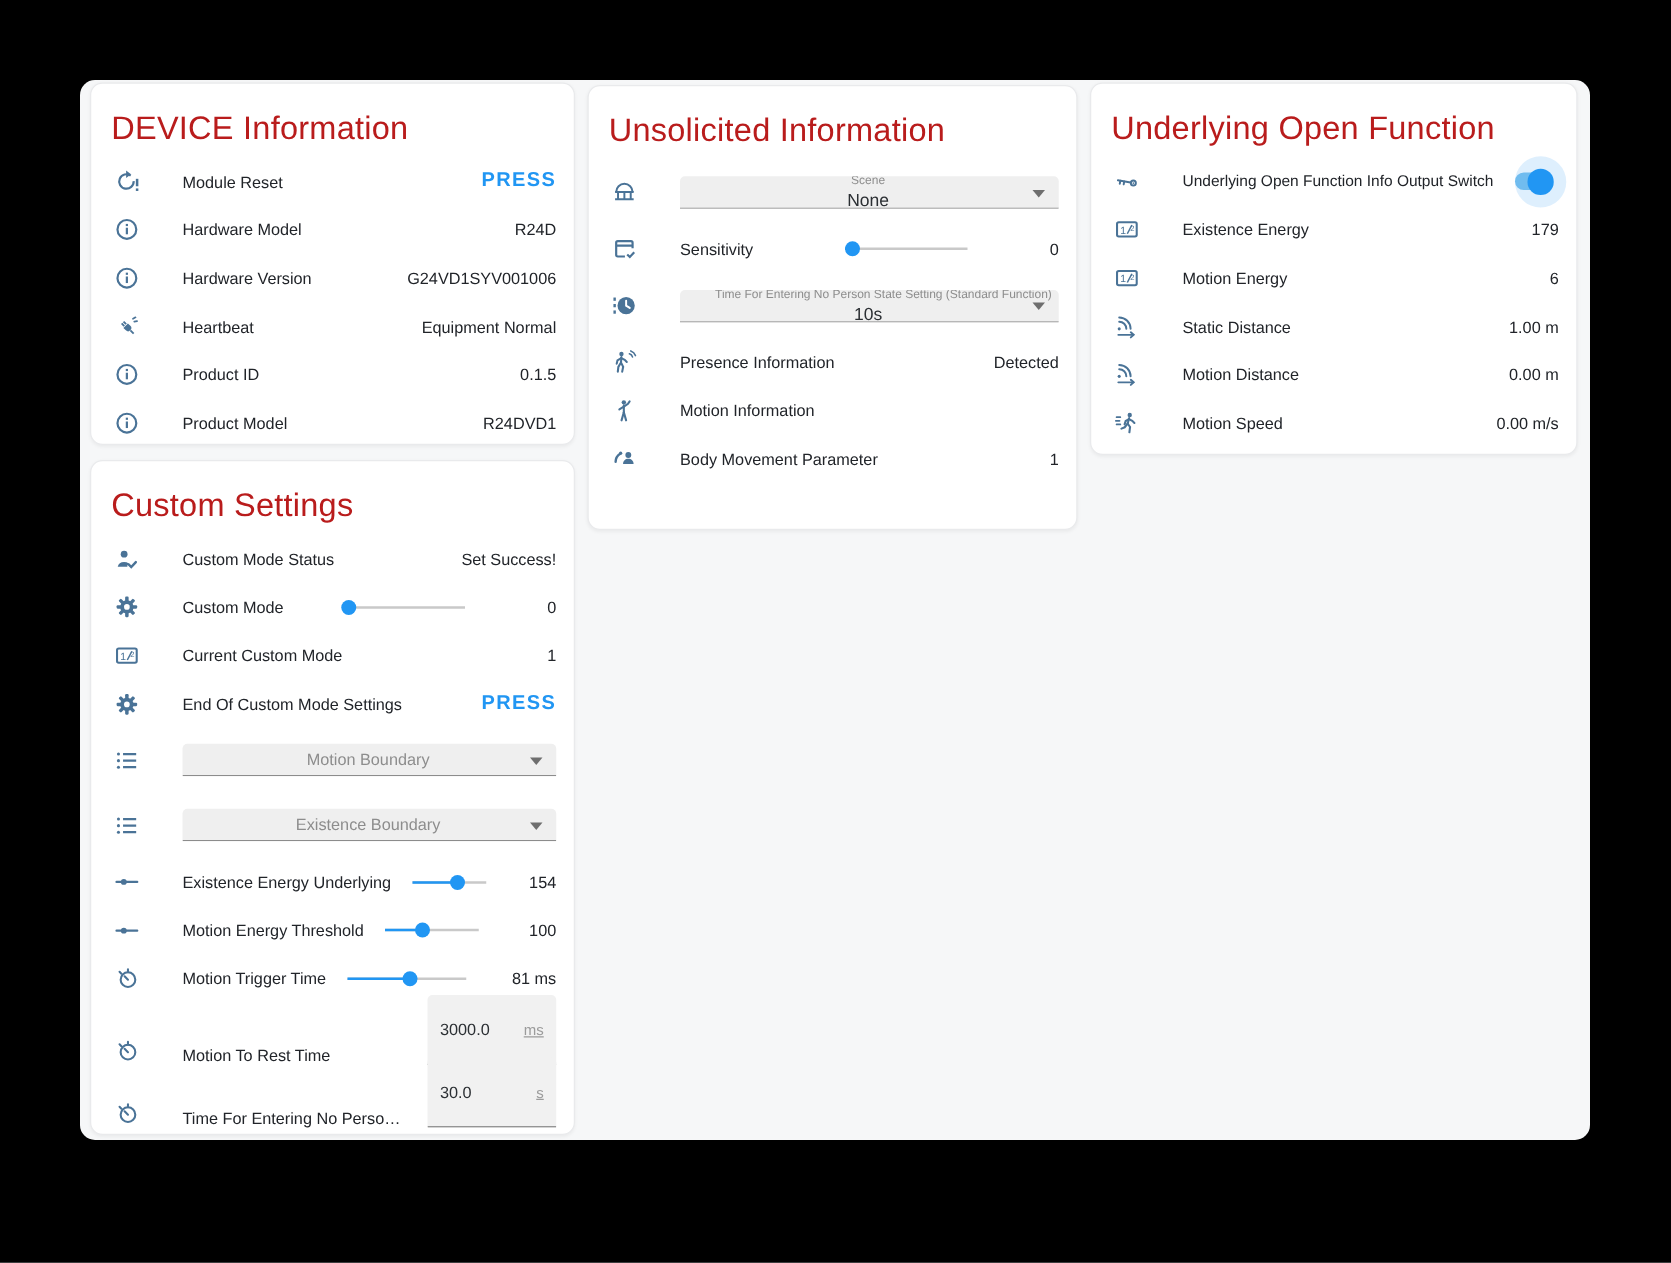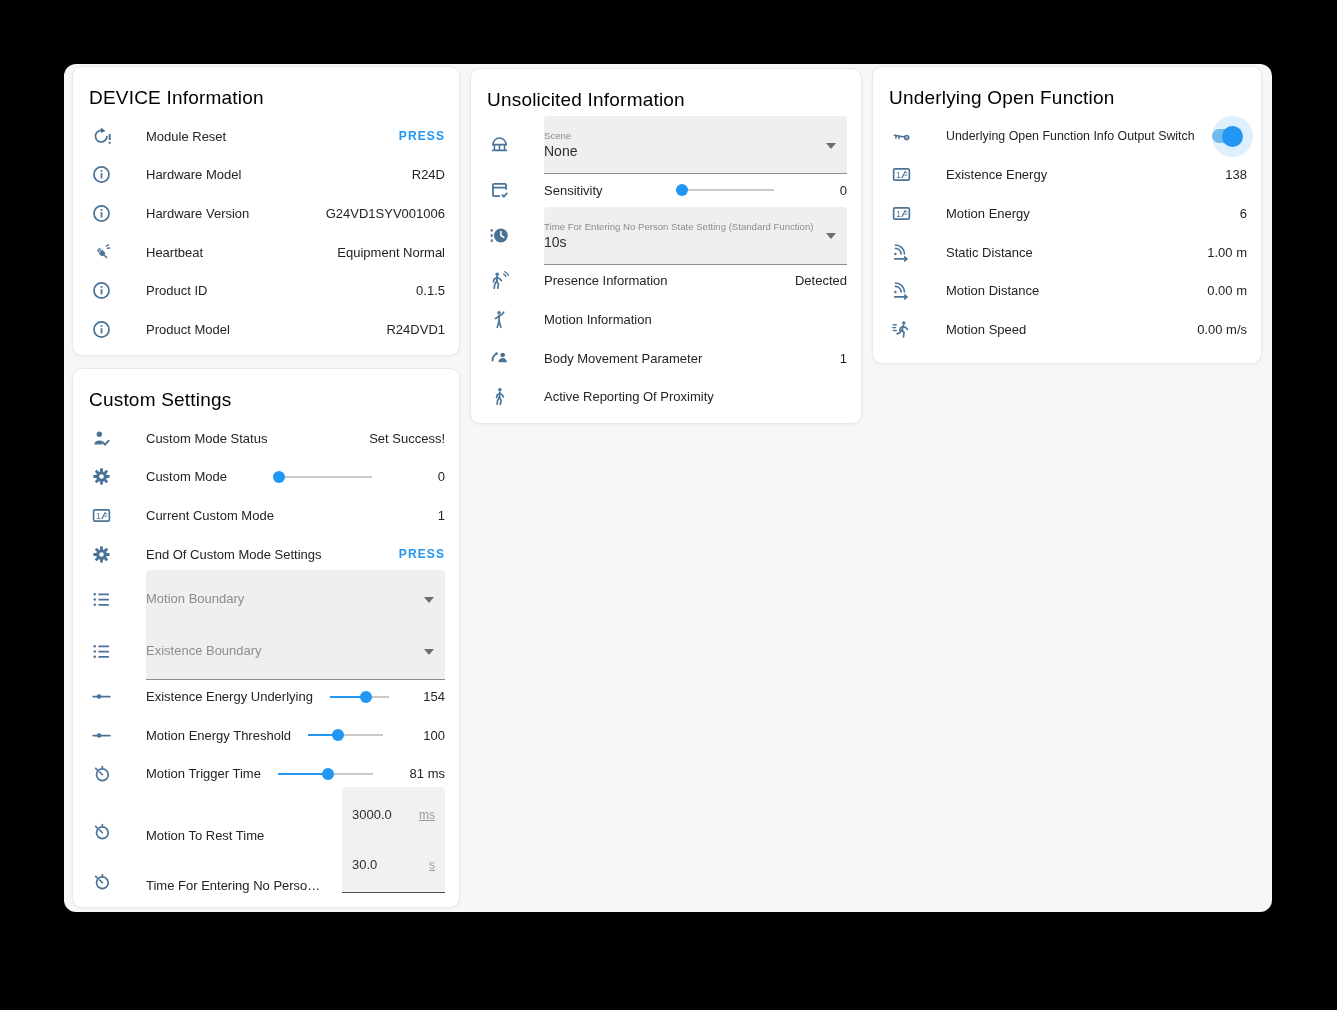--- a/index.html
+++ b/index.html
@@ -10,53 +10,53 @@
   .screen { position:absolute; left:64px; top:64px; width:1208px; height:848px;
             background:#f6f7f8; border-radius:12px; }
 
   .card { position:absolute; background:#fff; border:1px solid #e9eaec; border-radius:10px;
           box-shadow:0 1px 3px rgba(0,0,0,0.05); overflow:hidden; box-sizing:border-box; }
   #card-device      { left:8px;   top:2px;   width:388px; height:290px; }
   #card-custom      { left:8px;   top:304px; width:388px; height:540px; }
   #card-unsolicited { left:406px; top:4px;   width:392px; height:356px; }
   #card-underlying  { left:808px; top:2px;   width:390px; height:298px; }
 
-  .card-title { margin:0; padding:20px 16px 8px 16px; font-size:19px; font-weight:400;
-                color:#000000; letter-spacing:0.2px; }
+  .card-title { margin:0; padding:20px 16px 8px 16px; font-size:26px; font-weight:400;
+                color:#b91c1c; letter-spacing:0.2px; }
 
   .row { display:flex; align-items:center; height:38.6px; padding:0 14px 0 16px;gap:17px; }
   .row.tall { height:52px; }
   .row.input-row { height:50px;align-items:flex-end; }
 
   .icon { flex:0 0 24px; width:24px; height:24px; margin-right:16px; color:var(--icon);
           display:flex; align-items:center; justify-content:center; }
   .icon svg { width:21px; height:21px; display:block; }
 
   .label { font-size:13px; color:#212429; white-space:nowrap; flex-shrink:0; }
   .label.small { font-size:12.4px; }
   .value { margin-left:auto; font-size:13px; color:#212429; white-space:nowrap;text-align:center; }
-  .press { margin-left:auto; font-size:12px; font-weight:700; letter-spacing:1.1px;
+  .press { margin-left:auto; font-size:16px; font-weight:700; letter-spacing:1.1px;
            color:var(--accent); cursor:pointer; background:none; border:none;
            font-family:inherit; padding:0; }
 
   
   .slider { position:relative; width:98px; height:14px; margin-left:auto; cursor:pointer; }
   .slider .track { position:absolute; left:0; right:0; top:6px; height:2px; background:#c9c9c9; }
   .slider .fill  { position:absolute; left:0; top:6px; height:2px; background:var(--accent);
                    width:var(--pct,0%); }
   .slider .thumb { position:absolute; top:1px; left:calc(var(--pct,0%) - 6px); width:12px;
                    height:12px; border-radius:50%; background:var(--accent); }
   .slider-value { width:44px; text-align:right; margin-left:12px; font-size:13px; color:#212429;
                   white-space:nowrap; }
 
   
-  .select { flex:1; height:58px; margin-left:0; background:#efefef; border-radius:4px 4px 0 0;
+  .select { flex:1; height:26px; margin-left:0; background:#efefef; border-radius:4px 4px 0 0;
             border-bottom:1px solid #8c8c8c; position:relative; display:flex;
-            flex-direction:column; justify-content:center; padding:0 30px 0 0;
-            cursor:pointer; box-sizing:border-box; overflow:hidden; }
+            flex-direction:column; justify-content:center; padding:0 30px 0 28px;
+            cursor:pointer; box-sizing:border-box; overflow:hidden;text-align:center; }
   .select .sel-label { font-size:9.6px; color:#8d8d8d; margin-bottom:2px; white-space:nowrap; }
   .select .sel-label.only { font-size:13px; margin-bottom:0; }
   .select .sel-value { font-size:14px; color:#2b2f33; }
   .caret { position:absolute; right:11px; top:50%; margin-top:-2px; width:0; height:0;
            border-left:5px solid transparent; border-right:5px solid transparent;
            border-top:6px solid #6e6e6e; }
 
   
   .numfield { margin-left:auto; width:103px; height:56px; background:#f1f1f1;
               border-radius:4px 4px 0 0; border-bottom:1px solid #4f4f4f; display:flex;
@@ -427,34 +427,20 @@
           <circle cx="15.6" cy="8" r="2.7"></circle>
           <path d="M10.8 16.2 c0-2.9 2.1-4.8 4.8-4.8 s4.8 1.9 4.8 4.8 z"></path>
           <path d="M4 14.2 c0-3.2 1.6-5.8 4.2-7.4" stroke="currentColor" stroke-width="2.2" fill="none" stroke-linecap="round"></path>
           <circle cx="8.6" cy="6.3" r="1.5"></circle>
         </svg>
       </span>
       <span class="label">Body Movement Parameter</span>
       <span class="value">1</span>
     </div>
 
-    <div class="row">
-      <span class="icon">
-        <svg viewBox="0 0 24 24" fill="none" stroke="currentColor" stroke-width="1.9" stroke-linecap="round">
-          <circle cx="12.4" cy="4.4" r="2" fill="currentColor" stroke="none"></circle>
-          <path d="M12.4 7.3 L12 12.6"></path>
-            <path d="M12.2 8.4 L9.3 10.2 L8.6 13.2"></path>
-            <path d="M12.2 8.4 L14.9 10 L16.4 12.3"></path>
-          <path d="M12 12.6 L9.8 16.6 L9.4 20.9"></path>
-            <path d="M12 12.6 L13.8 16.4 L13 20.9"></path>
-        </svg>
-      </span>
-      <span class="label">Active Reporting Of Proximity</span>
-      <span class="value"></span>
-    </div>
   </section>
 
   <section class="card" id="card-underlying">
     <h2 class="card-title">Underlying Open Function</h2>
 
     <div class="row">
       <span class="icon">
         <svg viewBox="0 0 24 24" fill="none" stroke="currentColor" stroke-width="1.8" stroke-linecap="round">
           <circle cx="17.9" cy="13.1" r="2.3"></circle>
             <circle cx="17.9" cy="13.1" r="0.8" fill="currentColor" stroke="none"></circle>
@@ -472,21 +458,21 @@
     <div class="row">
       <span class="icon">
         <svg viewBox="0 0 24 24" fill="none" stroke="currentColor">
           <rect x="3" y="5.5" width="18" height="13" rx="1.6" stroke-width="1.9"></rect>
           <text x="6" y="15.9" font-size="9.5" fill="currentColor" stroke="none" font-family="inherit">1</text>
           <line x1="12.4" y1="16" x2="16.6" y2="8" stroke-width="1.4"></line>
           <text x="15.2" y="13.4" font-size="7" fill="currentColor" stroke="none" font-family="inherit">2</text>
         </svg>
       </span>
       <span class="label">Existence Energy</span>
-      <span class="value">138</span>
+      <span class="value">179</span>
     </div>
 
     <div class="row">
       <span class="icon">
         <svg viewBox="0 0 24 24" fill="none" stroke="currentColor">
           <rect x="3" y="5.5" width="18" height="13" rx="1.6" stroke-width="1.9"></rect>
           <text x="6" y="15.9" font-size="9.5" fill="currentColor" stroke="none" font-family="inherit">1</text>
           <line x1="12.4" y1="16" x2="16.6" y2="8" stroke-width="1.4"></line>
           <text x="15.2" y="13.4" font-size="7" fill="currentColor" stroke="none" font-family="inherit">2</text>
         </svg>

